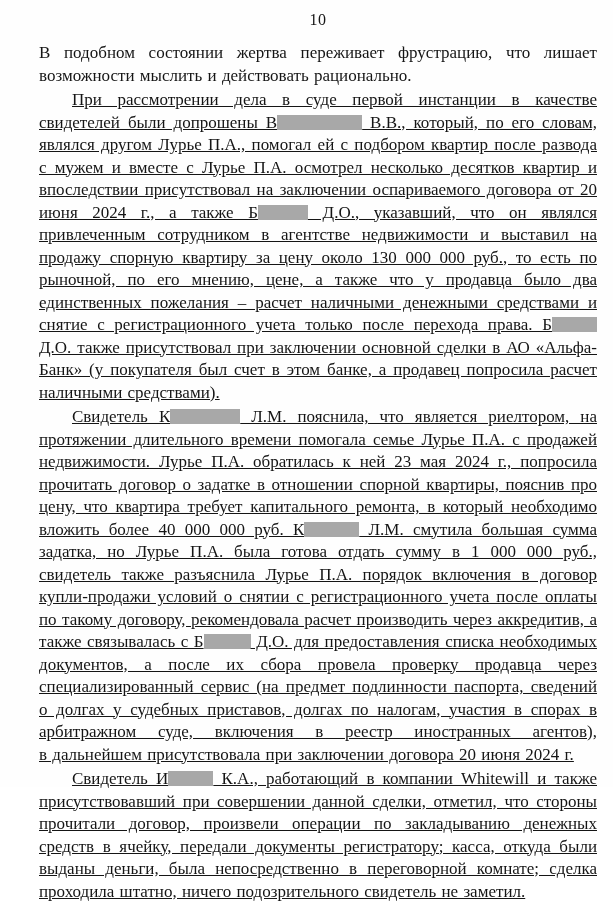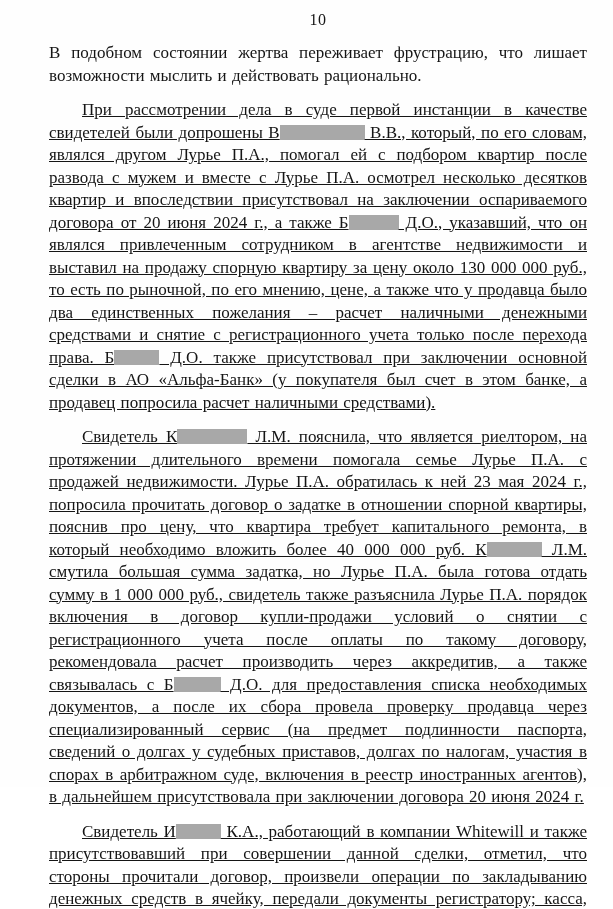--- a/index.html
+++ b/index.html
@@ -22,21 +22,21 @@
     background: #fefefe;
   }
   .page-number {
     text-align: center;
     font-size: 16px;
     line-height: 20px;
     margin-bottom: 12px;
     letter-spacing: 0.5px;
   }
   .para {
-    margin: 12px;
+    margin: 2px;
     font-size: 17px;
     line-height: 22.5px;
     text-align: justify;
     word-spacing: 1px;
   }
   .para.indent {
     text-indent: 33px;
     text-decoration: underline;
   }
   .redact {

